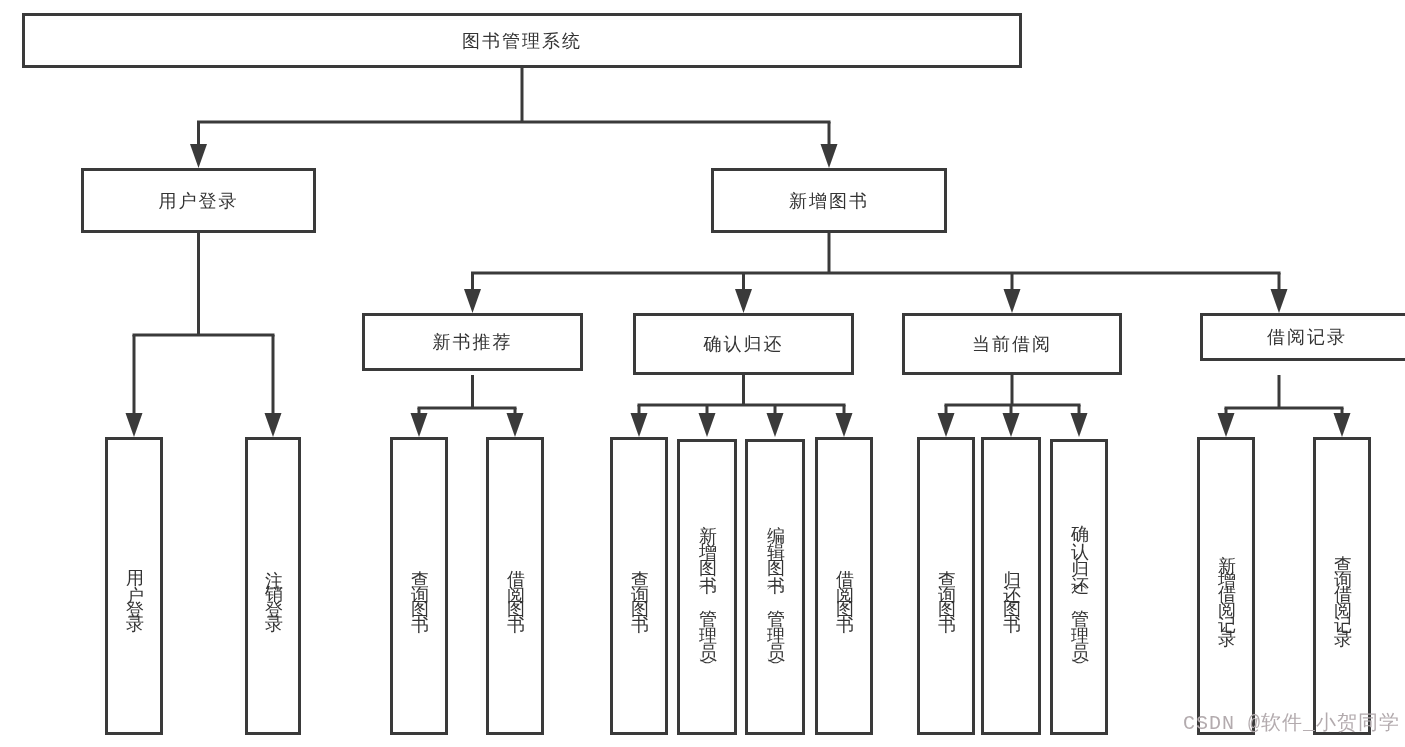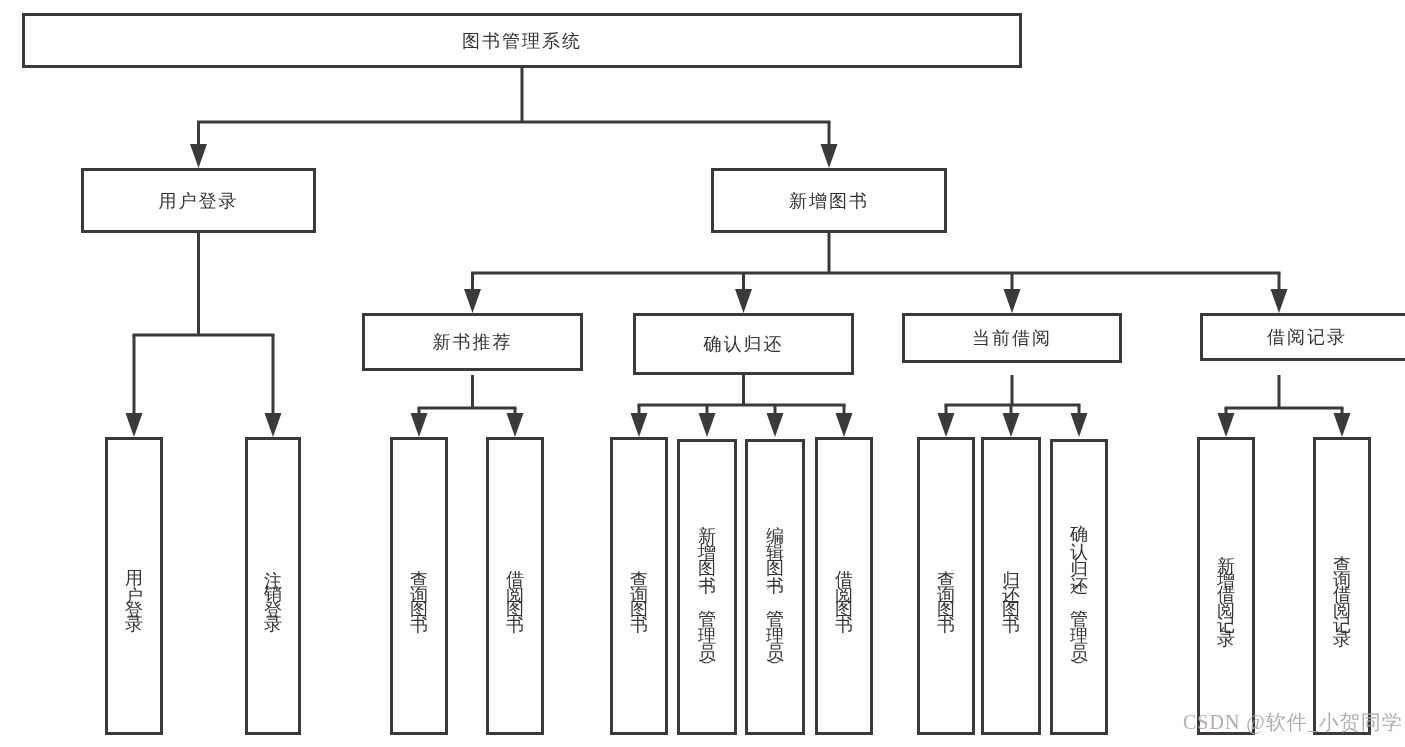--- a/index.html
+++ b/index.html
@@ -7,21 +7,21 @@
     --text: #333333;
     --background: #ffffff;
     --watermark: #b3abae;
   }
   html, body { margin: 0; padding: 0; background: #fff; }
   .canvas {
     position: relative;
     width: 1405px;
     height: 747px;
     background: var(--background);
-    font-family: Liberation Serif, serif;
+    font-family: Liberation Mono, monospace;
     overflow: hidden;
   }
   .edges { position: absolute; left: 0; top: 0; z-index: 1; }
   .edges line { stroke: var(--line); stroke-width: 3; }
   .edges polygon { fill: var(--line); }
   .box {
     position: absolute;
     z-index: 2;
     box-sizing: border-box;
     background: var(--background);
@@ -143,21 +143,21 @@
   <div class="box h-box" style="left:711px; top:168px; width:236px; height:65px;">
     <span>新增图书</span>
   </div>
 
   <div class="box h-box" style="left:362px; top:313px; width:221px; height:58px;">
     <span>新书推荐</span>
   </div>
   <div class="box h-box" style="left:633px; top:313px; width:221px; height:62px;">
     <span>确认归还</span>
   </div>
-  <div class="box h-box" style="left:902px; top:313px; width:220px; height:50px;">
+  <div class="box h-box" style="left:902px; top:313px; width:220px; height:62px;">
     <span>当前借阅</span>
   </div>
   <div class="box h-box" style="left:1200px; top:313px; width:214px; height:48px;">
     <span>借阅记录</span>
   </div>
 
   <div class="box v-box ls4" style="left:105px; top:437px; width:58px; height:298px;">
     <span>用户登录</span>
   </div>
   <div class="box v-box ls4" style="left:245px; top:437px; width:56px; height:298px;">

